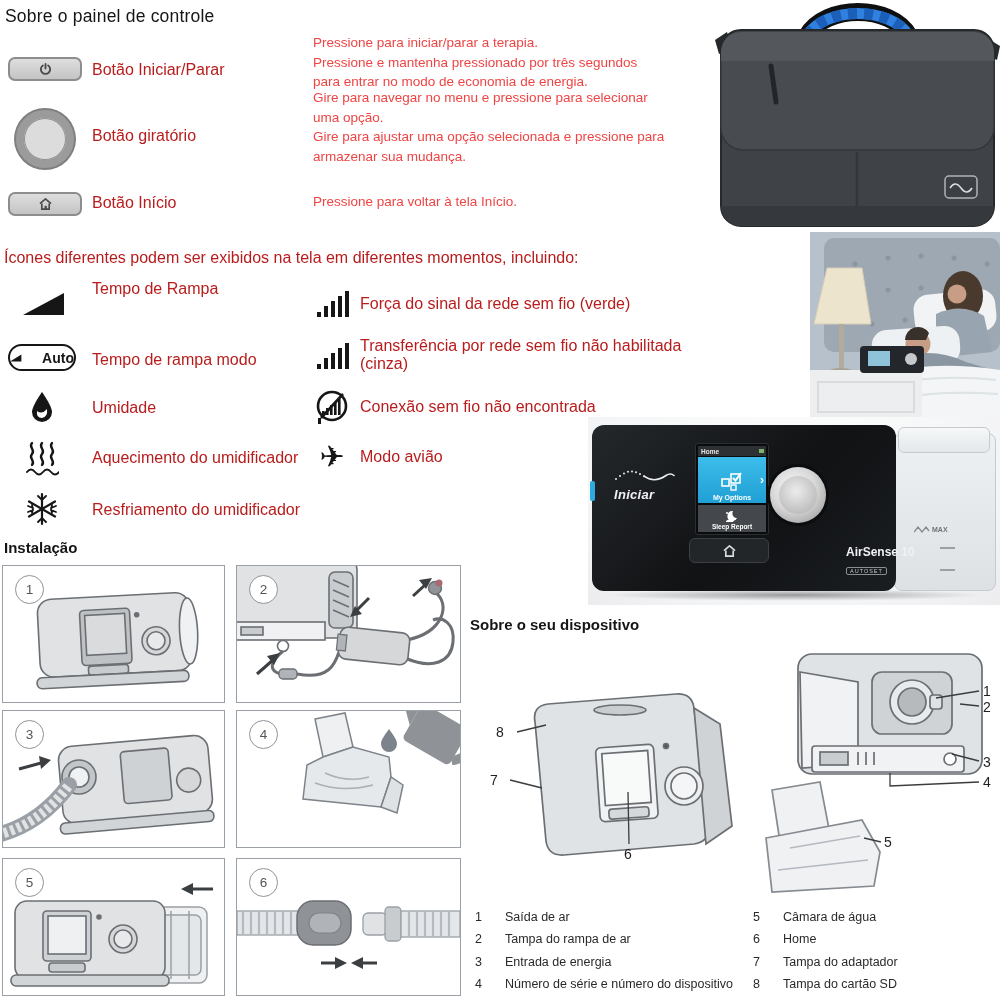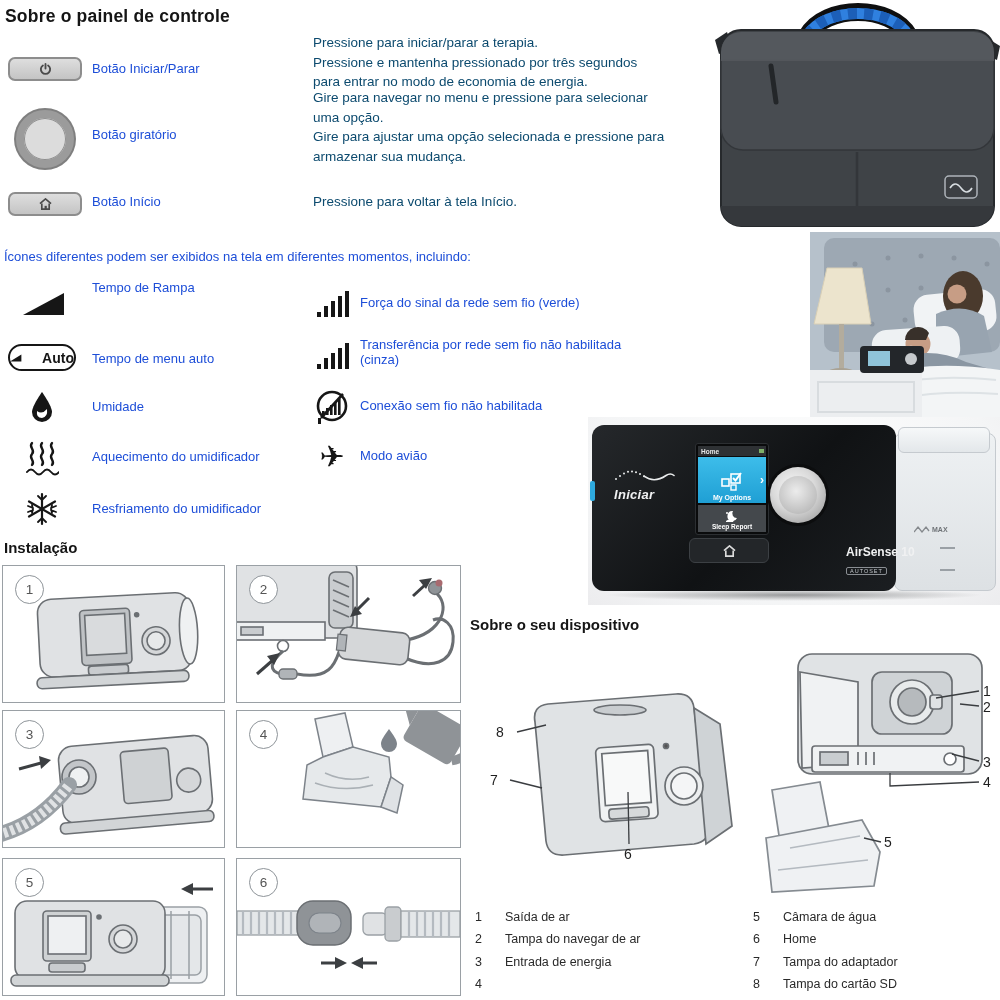--- a/index.html
+++ b/index.html
@@ -1,22 +1,22 @@
 <!DOCTYPE html>
 <html><head>
 <meta charset="utf-8">
 <style>
   html,body{margin:0;padding:0}
   body{width:1000px;height:1000px;position:relative;background:#fff;
        font-family:"Liberation Sans",sans-serif;color:#2a2a2a;overflow:hidden}
   .abs{position:absolute}
-  .h1{font-size:17.5px;font-weight:bold;color:#151515;letter-spacing:.2px}
+  .h1{font-size:17.5px;font-weight:normal;color:#151515;letter-spacing:.2px}
   .h2{font-size:15px;font-weight:bold;color:#151515}
-  .lbl{font-size:13px;color:#1d4ed8}
-  .desc{font-size:13.5px;line-height:19.5px;white-space:pre-line;color:#0c4a6e}
+  .lbl{font-size:16px;color:#b91c1c}
+  .desc{font-size:13.5px;line-height:19.5px;white-space:pre-line;color:#ef4444}
   .btn-pill{width:70px;height:20px;border:2px solid #8d8d8d;border-radius:7px;
             background:linear-gradient(#dedede,#c4c4c4);display:flex;align-items:center;justify-content:center}
   .ring{width:42px;height:42px;border-radius:50%;border:8px solid #9b9b9b;background:#dcdcdc;
         box-shadow:0 0 0 2px #7f7f7f, inset 0 0 0 1px #8f8f8f}
   .icon-cell{display:flex;align-items:center;justify-content:center}
   .step-box{border:1px solid #9aa0a5;background:#fff;box-sizing:border-box;overflow:hidden}
   .step-num{position:absolute;left:12px;top:9px;width:27px;height:27px;border:1.3px solid #8e9499;
             border-radius:50%;display:flex;align-items:center;justify-content:center;
             font-size:13.5px;color:#555;background:#fff;z-index:3}
   .parts{font-size:12.5px;line-height:22.4px;color:#2a2a2a}
@@ -69,21 +69,21 @@
     </svg>
 </div>
 <div class="abs lbl" style="left:92px;top:280px">Tempo de Rampa</div>
 
 <div class="abs" style="left:8px;top:344px;width:68px;height:27px;border:2.2px solid #161616;border-radius:14px;display:flex;align-items:center;justify-content:center;gap:20px;box-sizing:border-box">
   <svg width="17" height="12" viewBox="0 0 17 12">
       <polygon points="0,11 16,11 16,1" fill="#161616"></polygon>
     </svg>
   <span style="font-size:14px;font-weight:bold;color:#161616">Auto</span>
 </div>
-<div class="abs lbl" style="left:92px;top:351px">Tempo de menu auto</div>
+<div class="abs lbl" style="left:92px;top:351px">Tempo de rampa modo</div>
 
 <div class="abs icon-cell" style="left:22px;top:390px;width:40px;height:34px">
   <svg width="24" height="32" viewBox="0 0 24 32">
     <path d="M12,1 C12,1 2,15 2,21 a10,10 0 0 0 20,0 C22,15 12,1 12,1 Z" fill="#161616"></path>
     <path d="M7,20 q5,4 10,-2 q1,8 -5,9 q-6,0 -5,-7 Z" fill="#fff"></path>
   </svg>
 </div>
 <div class="abs lbl" style="left:92px;top:399px">Umidade</div>
 
 <div class="abs icon-cell" style="left:20px;top:440px;width:44px;height:38px">
@@ -136,21 +136,21 @@
         <rect x="12" y="21" width="2.6" height="7"></rect>
       <rect x="16" y="18" width="2.6" height="10"></rect>
         <rect x="20" y="15" width="2.6" height="13"></rect>
         <rect x="24" y="12" width="2.6" height="16"></rect>
     </g>
     <circle cx="18" cy="19" r="14" stroke="#161616" stroke-width="2.6" fill="none"></circle>
     <line x1="7" y1="31" x2="29" y2="7" stroke="#161616" stroke-width="2.6"></line>
     <rect x="4" y="31" width="3" height="6" fill="#161616"></rect>
   </svg>
 </div>
-<div class="abs lbl" style="left:360px;top:398px;width:350px">Conexão sem fio não habilitada</div>
+<div class="abs lbl" style="left:360px;top:398px;width:350px">Conexão sem fio não encontrada</div>
 
 <div class="abs icon-cell" style="left:312px;top:438px;width:40px;height:36px;font-size:30px;color:#161616">✈</div>
 <div class="abs lbl" style="left:360px;top:448px;width:350px">Modo avião</div>
 
 <div class="abs photo" style="left:715px;top:0;width:285px;height:231px">
   <svg width="285" height="231" viewBox="0 0 285 231">
     <path d="M92,36 C110,4 176,4 194,36" stroke="#0e0f10" stroke-width="18" fill="none" stroke-linecap="round"></path>
     <path d="M92,36 C110,6 176,6 194,36" stroke="#2f80df" stroke-width="11" fill="none" stroke-linecap="round"></path>
     <path d="M92,36 C110,6 176,6 194,36" stroke="#1c5fb8" stroke-width="11" fill="none" stroke-dasharray="9 7"></path>
     <polygon points="0,40 12,32 18,48 4,54" fill="#26292c"></polygon>
@@ -494,28 +494,29 @@
 <div class="abs callout" style="left:983px;top:774px">4</div>
 <div class="abs callout" style="left:884px;top:834px">5</div>
 
 <div class="abs parts" style="left:475px;top:906px;width:275px">
   <div class="prow">
       <span class="n">1</span>
       <span>Saída de ar</span>
     </div>
   <div class="prow">
       <span class="n">2</span>
-      <span>Tampa do navegar de ar</span>
+      <span>Tampa do rampa de ar</span>
     </div>
   <div class="prow">
       <span class="n">3</span>
       <span>Entrada de energia</span>
     </div>
   <div class="prow">
       <span class="n">4</span>
+      <span>Número de série e número do dispositivo</span>
     </div>
 </div>
 <div class="abs parts" style="left:753px;top:906px;width:240px">
   <div class="prow">
       <span class="n">5</span>
       <span>Câmara de água</span>
     </div>
   <div class="prow">
       <span class="n">6</span>
       <span>Home</span>

